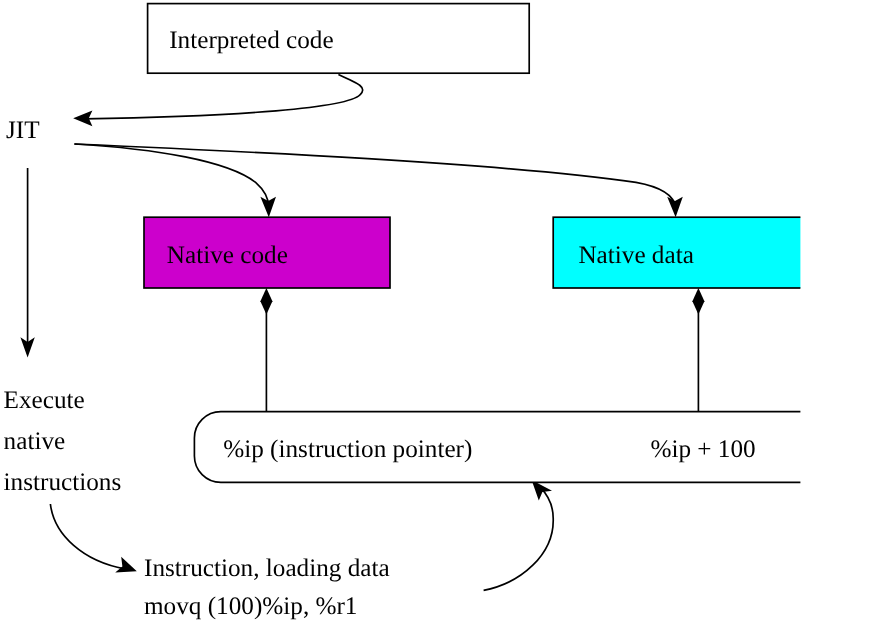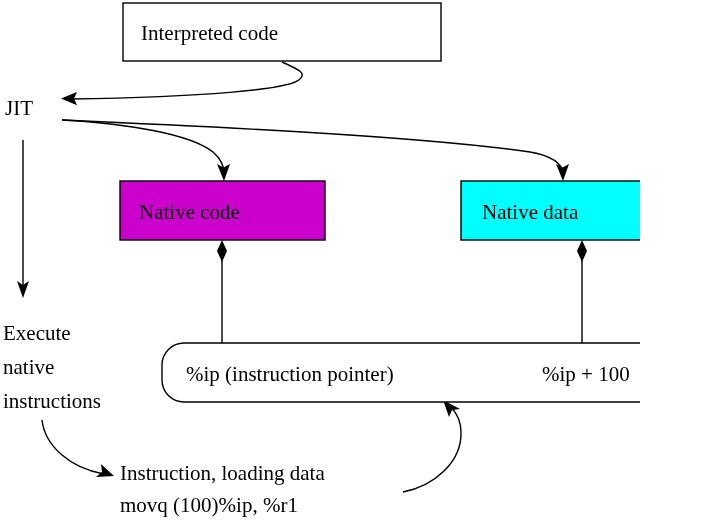--- a/index.html
+++ b/index.html
@@ -7,20 +7,21 @@
     padding: 0;
     background: #ffffff;
   }
   #diagram-root {
     position: relative;
     width: 640px;
     height: 525px;
     background: #ffffff;
     font-family: "Liberation Serif", "DejaVu Serif", serif;
     overflow: hidden;
+    padding-left: 27px;
   }
   svg.canvas {
     position: absolute;
     left: 0;
     top: 0;
     width: 724px;
     height: 525px;
   }
   .node-text {
     font-family: "Liberation Serif", "DejaVu Serif", serif;

